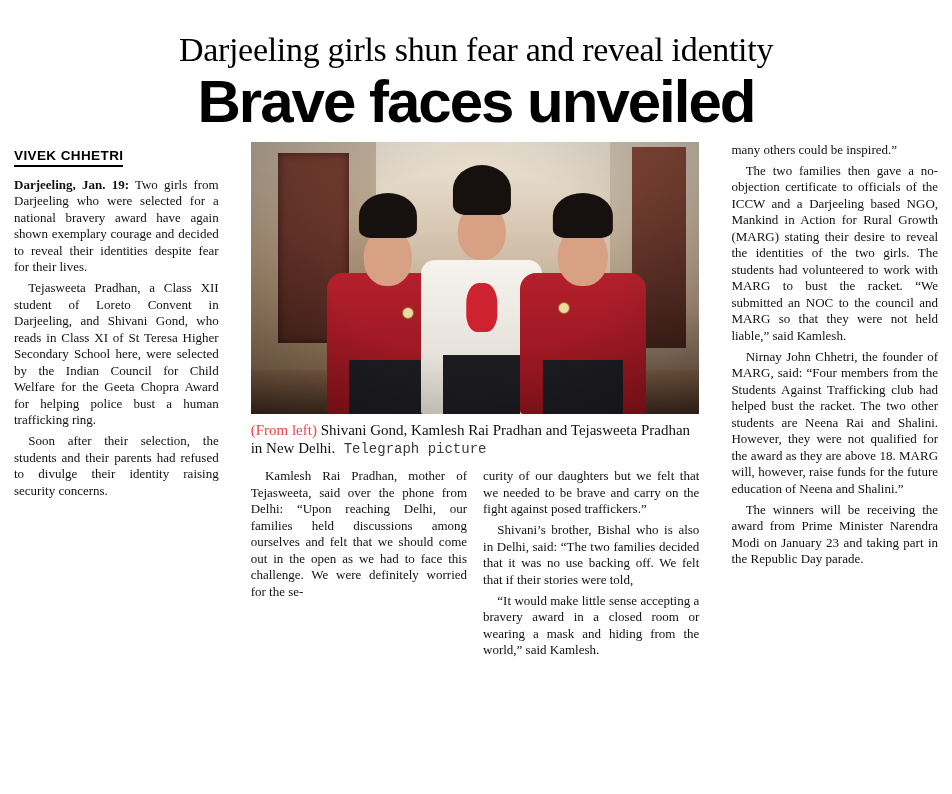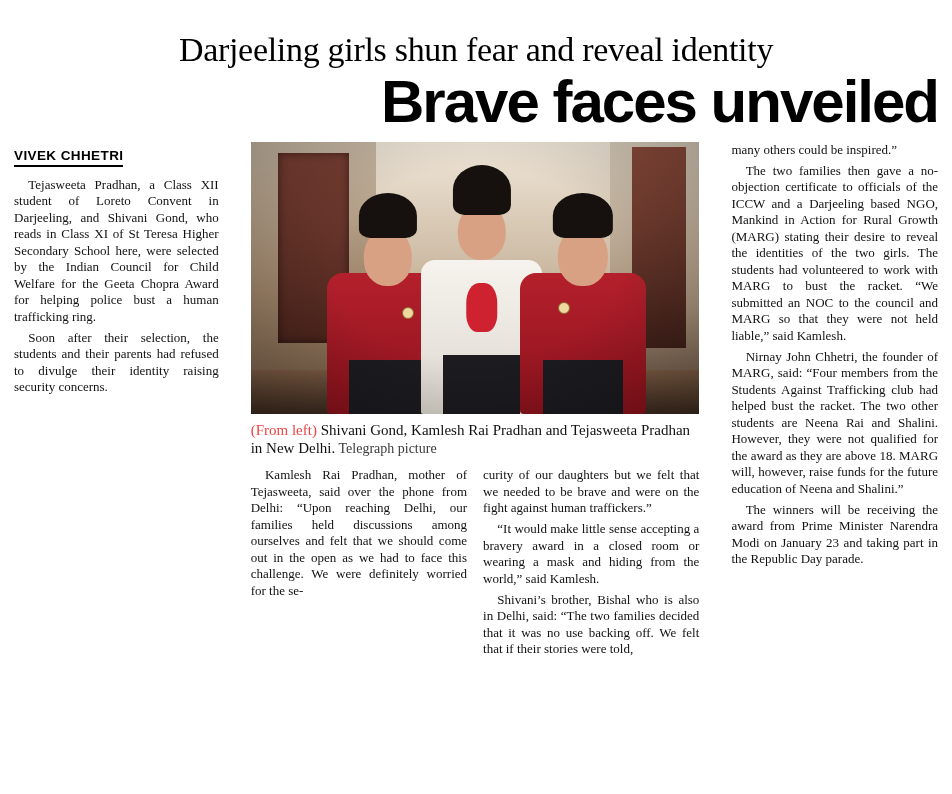--- a/index.html
+++ b/index.html
@@ -27,21 +27,21 @@
     text-align: center;
     font-family: "Liberation Serif", serif;
     font-size: 34px;
     line-height: 1.05;
     letter-spacing: -0.3px;
     margin: 6px 0 2px 0;
     font-weight: 400;
     color: #000;
   }
   .headline {
-    text-align: right;
+    text-align: center;
     font-family: "Liberation Sans", sans-serif;
     font-weight: bold;
     font-size: 60px;
     line-height: 1.0;
     letter-spacing: -2px;
     margin: 4px 0 10px 0;
     color: #000;
   }
 
   
@@ -163,40 +163,41 @@
 
   .caption {
     font-family: "Liberation Serif", serif;
     font-size: 15px;
     line-height: 1.22;
     margin: 7px 0 10px 0;
     color: #111;
   }
   .caption .from { color:#ef4444; }
   .caption .names { font-weight: normal; }
-  .caption .credit { color: #3b3b3b; font-size: 14px; }
+  .caption .credit { color: #3b3b3b; font-size: 14px; font-family: Liberation Mono, monospace; }
 
   .mid-cols {
     display: flex;
     gap: 16px;
   }
   .mid-cols .mc { width: 50%; }
 </style>
 </head>
 <body>
 
 <div class="page">
 
   <h2 class="kicker">Darjeeling girls shun fear and reveal identity</h2>
   <h1 class="headline">Brave faces unveiled</h1>
 
   <div class="cols">
 
     <div class="col col1">
       <div class="byline">VIVEK CHHETRI</div>
+      <p class="body first"><span class="dateline">Darjeeling, Jan. 19:</span><span> Two girls from Darjeeling who were selected for a national bravery award have again shown exemplary courage and decided to reveal their identities despite fear for their lives.</span></p>
       <p class="body">Tejasweeta Pradhan, a Class XII student of Loreto Convent in Darjeeling, and Shivani Gond, who reads in Class XI of St Teresa Higher Secondary School here, were selected by the Indian Council for Child Welfare for the Geeta Chopra Award for helping police bust a human trafficking ring.</p>
       <p class="body">Soon after their selection, the students and their parents had refused to divulge their identity raising security concerns.</p>
     </div>
 
     <div class="col colmid">
       <div class="photo-wrap">
         <div class="photo">
           <div class="bg-center"></div>
           <div class="wall-left"></div>
           <div class="wall-right"></div>
@@ -234,23 +235,23 @@
         <div class="caption">
           <span class="from">(From left) </span><span class="names">Shivani Gond, Kamlesh Rai Pradhan and Tejasweeta Pradhan in New Delhi.</span><span class="credit"> Telegraph picture</span>
         </div>
       </div>
 
       <div class="mid-cols">
         <div class="mc">
           <p class="body">Kamlesh Rai Pradhan, mother of Tejasweeta, said over the phone from Delhi: “Upon reaching Delhi, our families held discussions among ourselves and felt that we should come out in the open as we had to face this challenge. We were definitely worried for the se-</p>
         </div>
         <div class="mc">
-          <p class="body first">curity of our daughters but we felt that we needed to be brave and were on the fight against human traffickers.”</p>
+          <p class="body first">curity of our daughters but we felt that we needed to be brave and carry on the fight against posed traffickers.”</p>
+          <p class="body">Shivani’s brother, Bishal who is also in Delhi, said: “The two families decided that it was no use backing off. We felt that if their stories were told,</p>
           <p class="body">“It would make little sense accepting a bravery award in a closed room or wearing a mask and hiding from the world,” said Kamlesh.</p>
-          <p class="body">Shivani’s brother, Bishal who is also in Delhi, said: “The two families decided that it was no use backing off. We felt that if their stories were told,</p>
         </div>
       </div>
     </div>
 
     <div class="col col4">
       <p class="body first">many others could be inspired.”</p>
       <p class="body">The two families then gave a no-objection certificate to officials of the ICCW and a Darjeeling based NGO, Mankind in Action for Rural Growth (MARG) stating their desire to reveal the identities of the two girls. The students had volunteered to work with MARG to bust the racket. “We submitted an NOC to the council and MARG so that they were not held liable,” said Kamlesh.</p>
       <p class="body">Nirnay John Chhetri, the founder of MARG, said: “Four members from the Students Against Trafficking club had helped bust the racket. The two other students are Neena Rai and Shalini. However, they were not qualified for the award as they are above 18. MARG will, however, raise funds for the future education of Neena and Shalini.”</p>
       <p class="body">The winners will be receiving the award from Prime Minister Narendra Modi on January 23 and taking part in the Republic Day parade.</p>
     </div>

